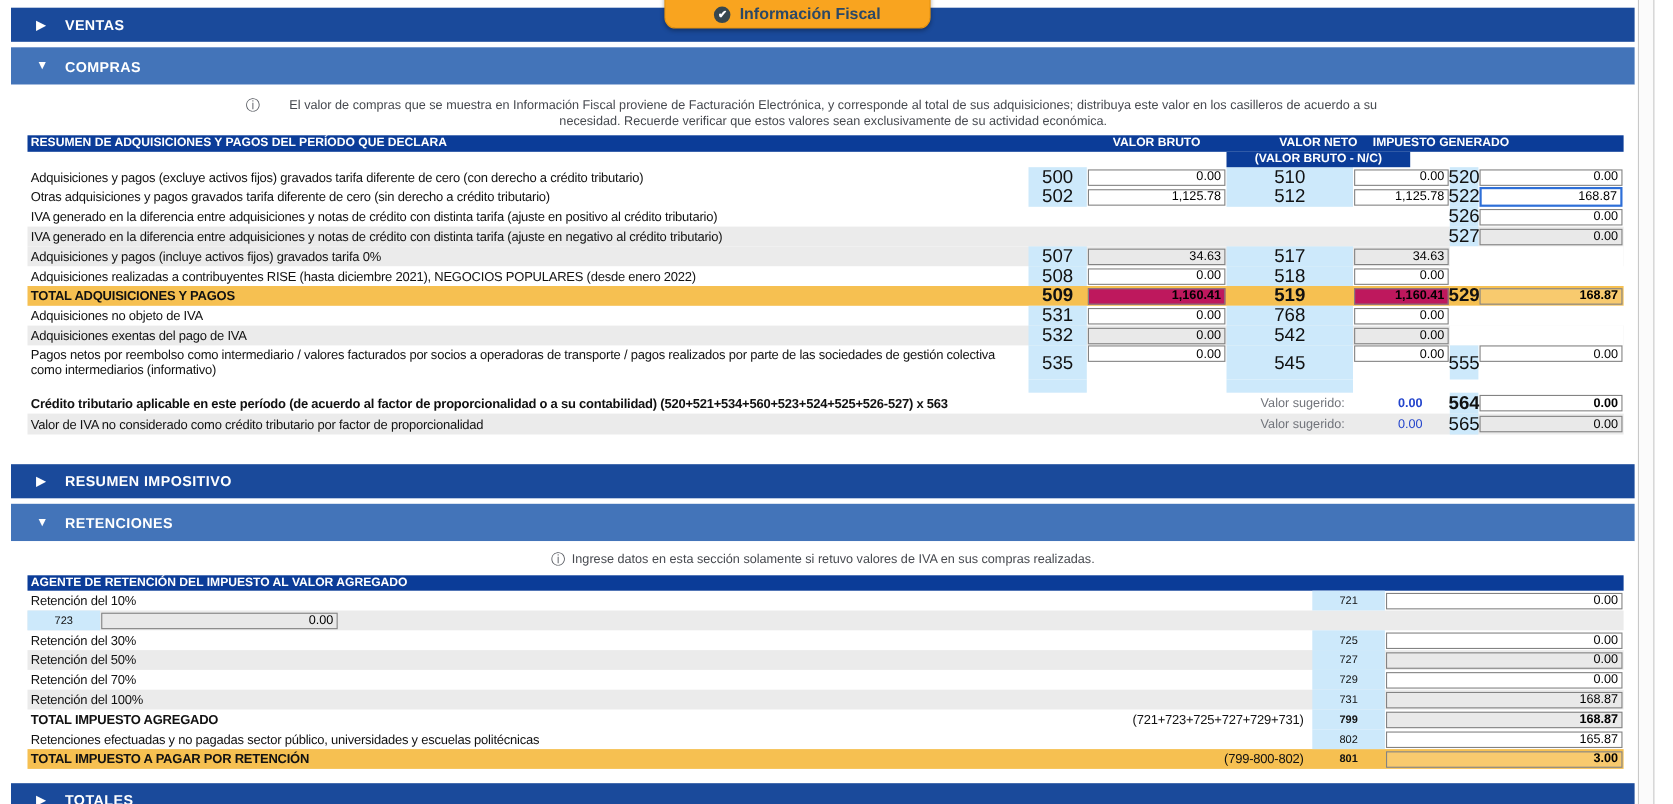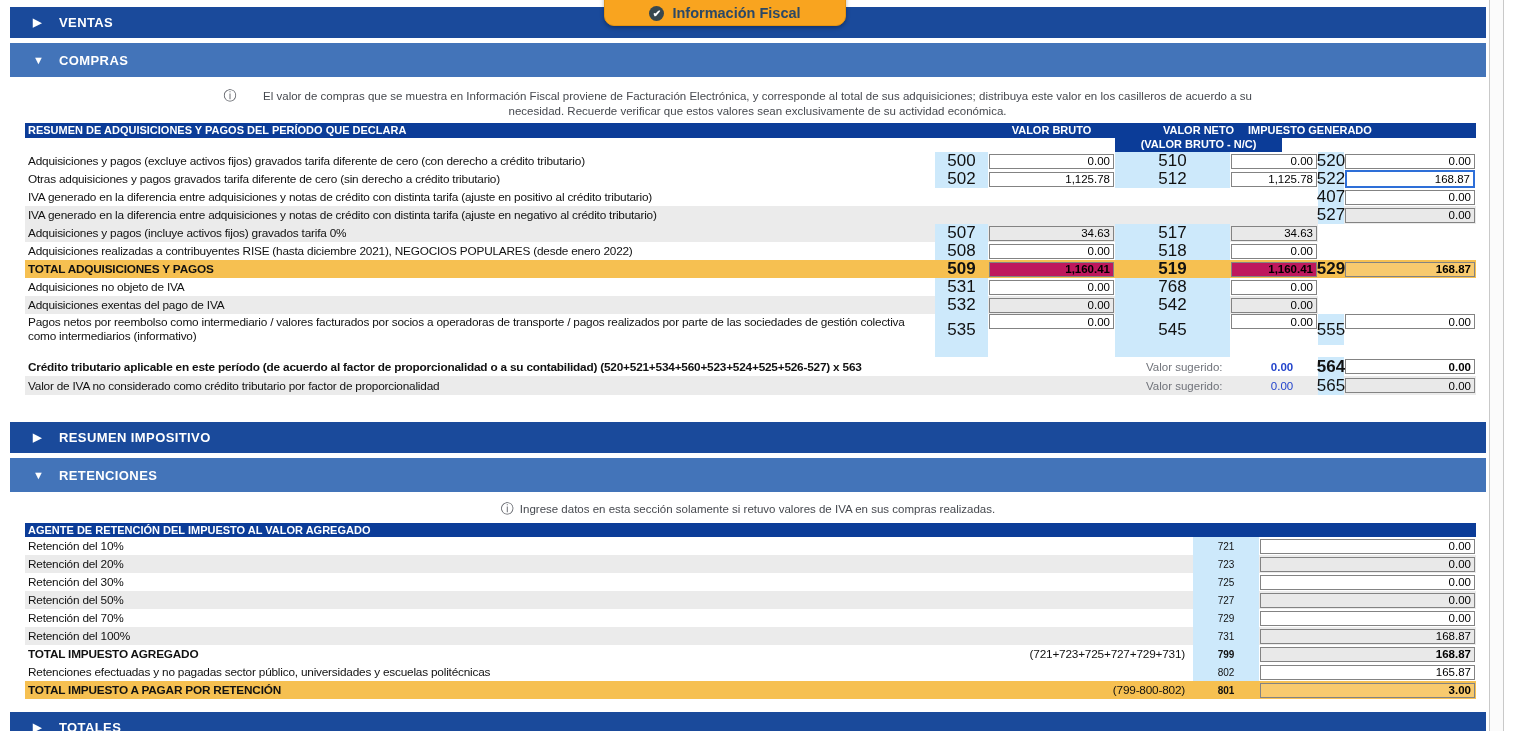--- a/index.html
+++ b/index.html
@@ -156,21 +156,21 @@
               <div class="c-code code1">502</div>
               <input type="text" class="c-val val1" value="1,125.78" style="">
               <div class="c-code code2">512</div>
               <input type="text" class="c-val val2" value="1,125.78" style="">
               <div class="c-code code3">522</div>
               <input type="text" class="c-val val3 focused" value="168.87" style="">
             </div>
             <div class="crow">
               <div class="clabel">IVA generado en la diferencia entre adquisiciones y notas de crédito con distinta tarifa (ajuste en positivo al crédito tributario)</div>
               <div class="sp sp12"></div>
-              <div class="c-code code3">407</div>
+              <div class="c-code code3">526</div>
               <input type="text" class="c-val val3" value="0.00" style="">
             </div>
             <div class="crow shade">
               <div class="clabel">IVA generado en la diferencia entre adquisiciones y notas de crédito con distinta tarifa (ajuste en negativo al crédito tributario)</div>
               <div class="sp sp12"></div>
               <div class="c-code code3">527</div>
               <input type="text" class="c-val val3 ro" readonly="" value="0.00" style="">
             </div>
             <div class="crow shade">
               <div class="clabel">Adquisiciones y pagos (incluye activos fijos) gravados tarifa 0%</div>
@@ -269,23 +269,20 @@
         <div class="rhead">AGENTE DE RETENCIÓN DEL IMPUESTO AL VALOR AGREGADO</div>
         <div id="ret-rows">
             <div class="rrow">
               <div class="rlabel">
                 <span class="lt">Retención del 10%</span>
               </div>
               <div class="rcode">721</div>
               <input type="text" class="c-val rval" value="0.00" style="">
             </div>
             <div class="rrow shade">
-              <div class="rlabel">
-                <span class="lt">Retención del 20%</span>
-              </div>
               <div class="rcode">723</div>
               <input type="text" class="c-val rval ro" readonly="" value="0.00" style="">
             </div>
             <div class="rrow">
               <div class="rlabel">
                 <span class="lt">Retención del 30%</span>
               </div>
               <div class="rcode">725</div>
               <input type="text" class="c-val rval" value="0.00" style="">
             </div>

